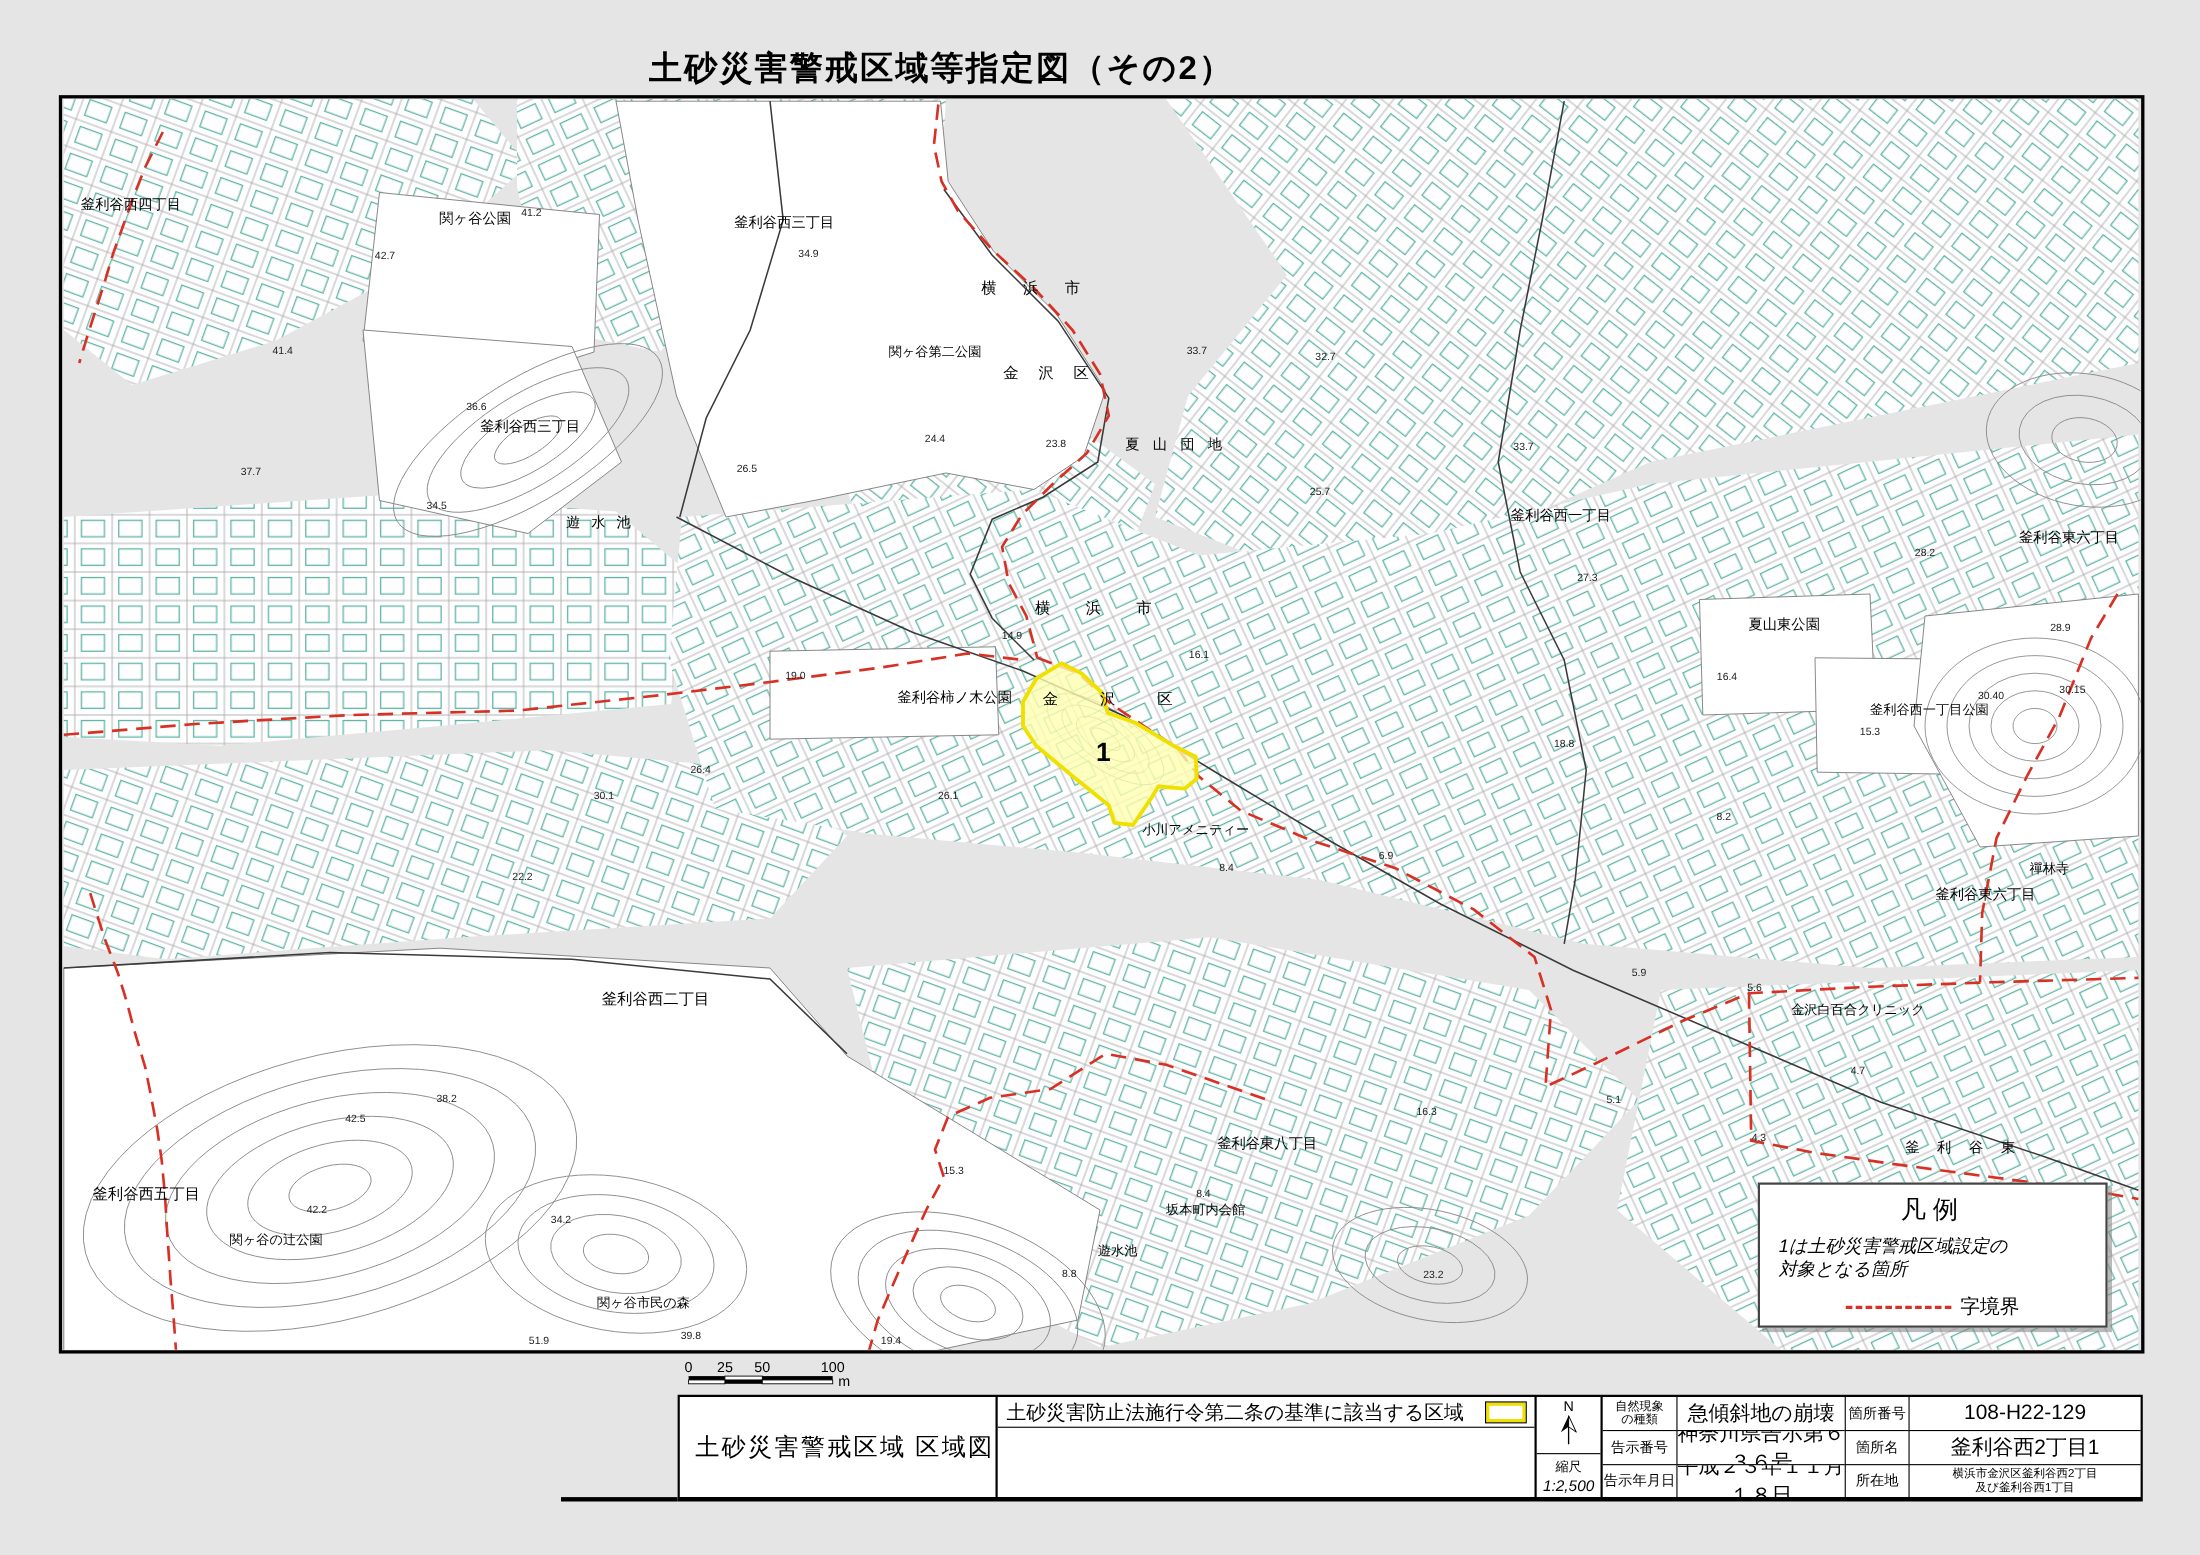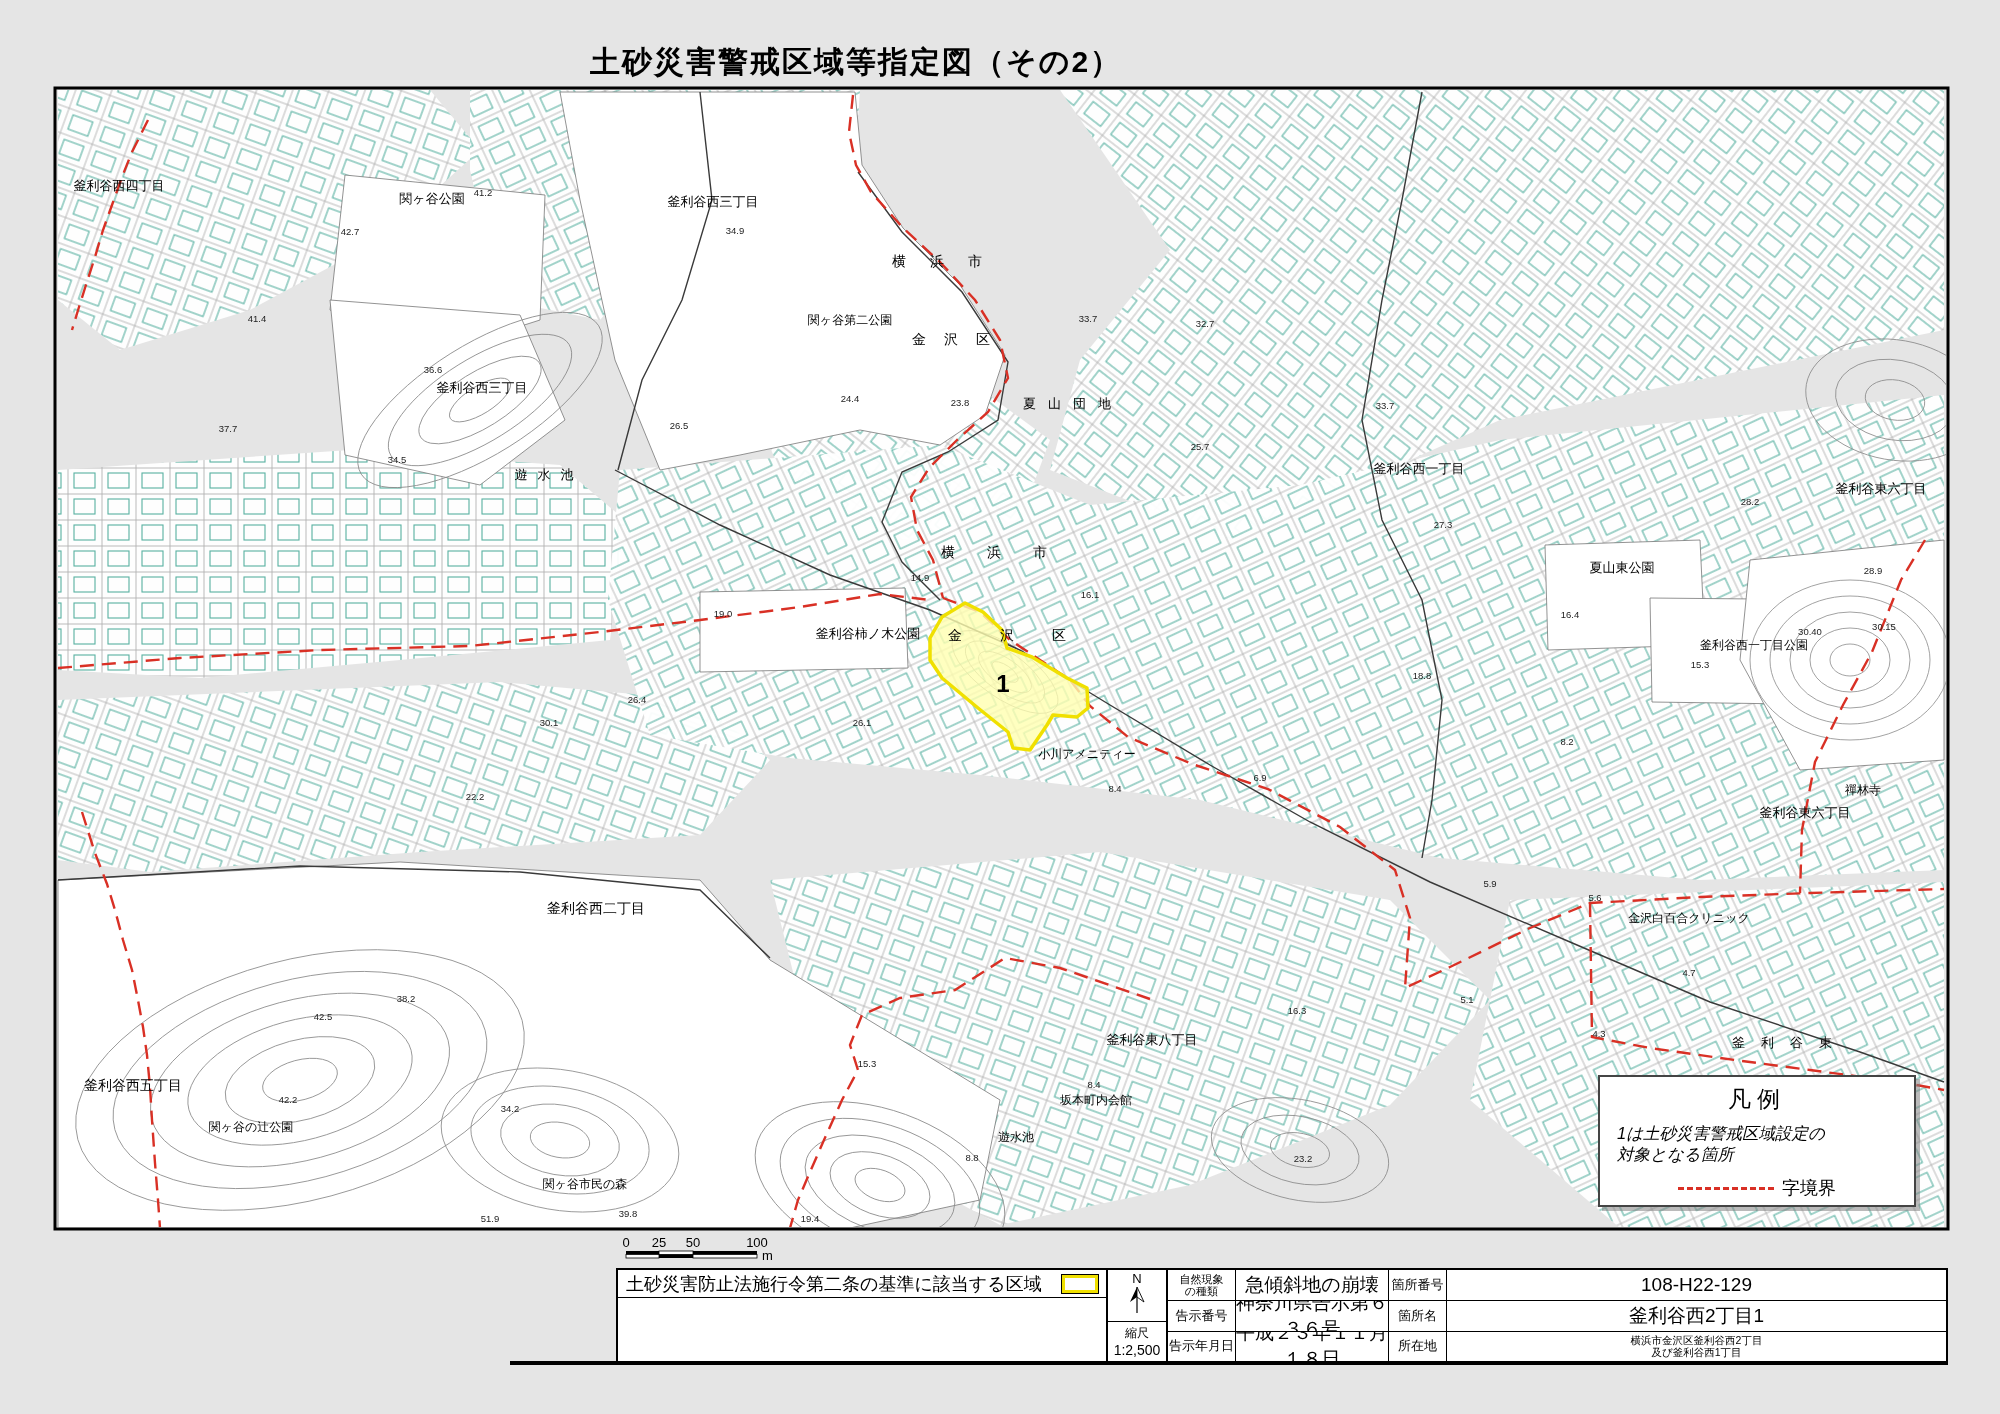--- a/index.html
+++ b/index.html
@@ -22,21 +22,21 @@
             padding-left:14px;font-size:22px;letter-spacing:2px;}
   .tb-criteria{width:490px;box-sizing:border-box;border-right:2px solid #000;}
   .crit-row{height:28px;box-sizing:border-box;border-bottom:1.5px solid #000;display:flex;align-items:center;padding:0 8px;}
   .crit-label{font-size:18px;}
   .crit-swatch{margin-left:auto;width:30px;height:12px;background:#fff;border:3px solid #f0e000;outline:1px solid #000;}
   .tb-north{width:60px;box-sizing:border-box;border-right:2px solid #000;display:flex;flex-direction:column;text-align:center;}
   .north-top{height:52px;box-sizing:border-box;border-bottom:1.5px solid #000;padding-top:2px;}
   .north-n{font-size:13px;line-height:1;}
   .north-bottom{flex:1;display:flex;flex-direction:column;justify-content:center;}
   .scale-label{font-size:12px;}
-  .scale-value{font-size:14px;}
+  .scale-value{font-size:14px;font-style:italic;}
   .tb-grid{flex:1;display:grid;grid-template-columns:67px 153px 58px 1fr;grid-template-rows:1fr 1fr 1fr;}
   .tb-grid>div{box-sizing:border-box;display:flex;align-items:center;justify-content:center;text-align:center;
                border-left:1.5px solid #000;border-top:1.5px solid #000;overflow:hidden;}
   .tb-grid>div:nth-child(-n+4){border-top:none;}
   .tb-grid>div:nth-child(4n+1){border-left:none;}
   .cell-label{font-size:13px;}
   .cell-label.small{font-size:11px;line-height:1.15;}
   .cell-value{font-size:19px;}
   .cell-value.small{font-size:10.5px;line-height:1.2;}
   .bottom-ext{position:absolute;left:510px;top:1361px;width:106px;height:4px;background:#000;}
@@ -259,20 +259,21 @@
     <div class="legend-title">凡例</div>
     <div class="legend-line">1は土砂災害警戒区域設定の</div>
     <div class="legend-line">対象となる箇所</div>
     <div class="legend-row">
       <span class="legend-dash" id="legend-dash" style="border-top-color: rgb(217, 48, 37);"></span>
       <span class="legend-dash-label">字境界</span>
     </div>
   </div>
 
   <div class="tblock">
+    <div class="tb-title">土砂災害警戒区域  区域図</div>
 
     <div class="tb-criteria">
       <div class="crit-row">
         <span class="crit-label">土砂災害防止法施行令第二条の基準に該当する区域</span>
         <span class="crit-swatch" id="crit-swatch" style="border-color: rgb(240, 224, 0);"></span>
       </div>
     </div>
 
     <div class="tb-north">
       <div class="north-top">

